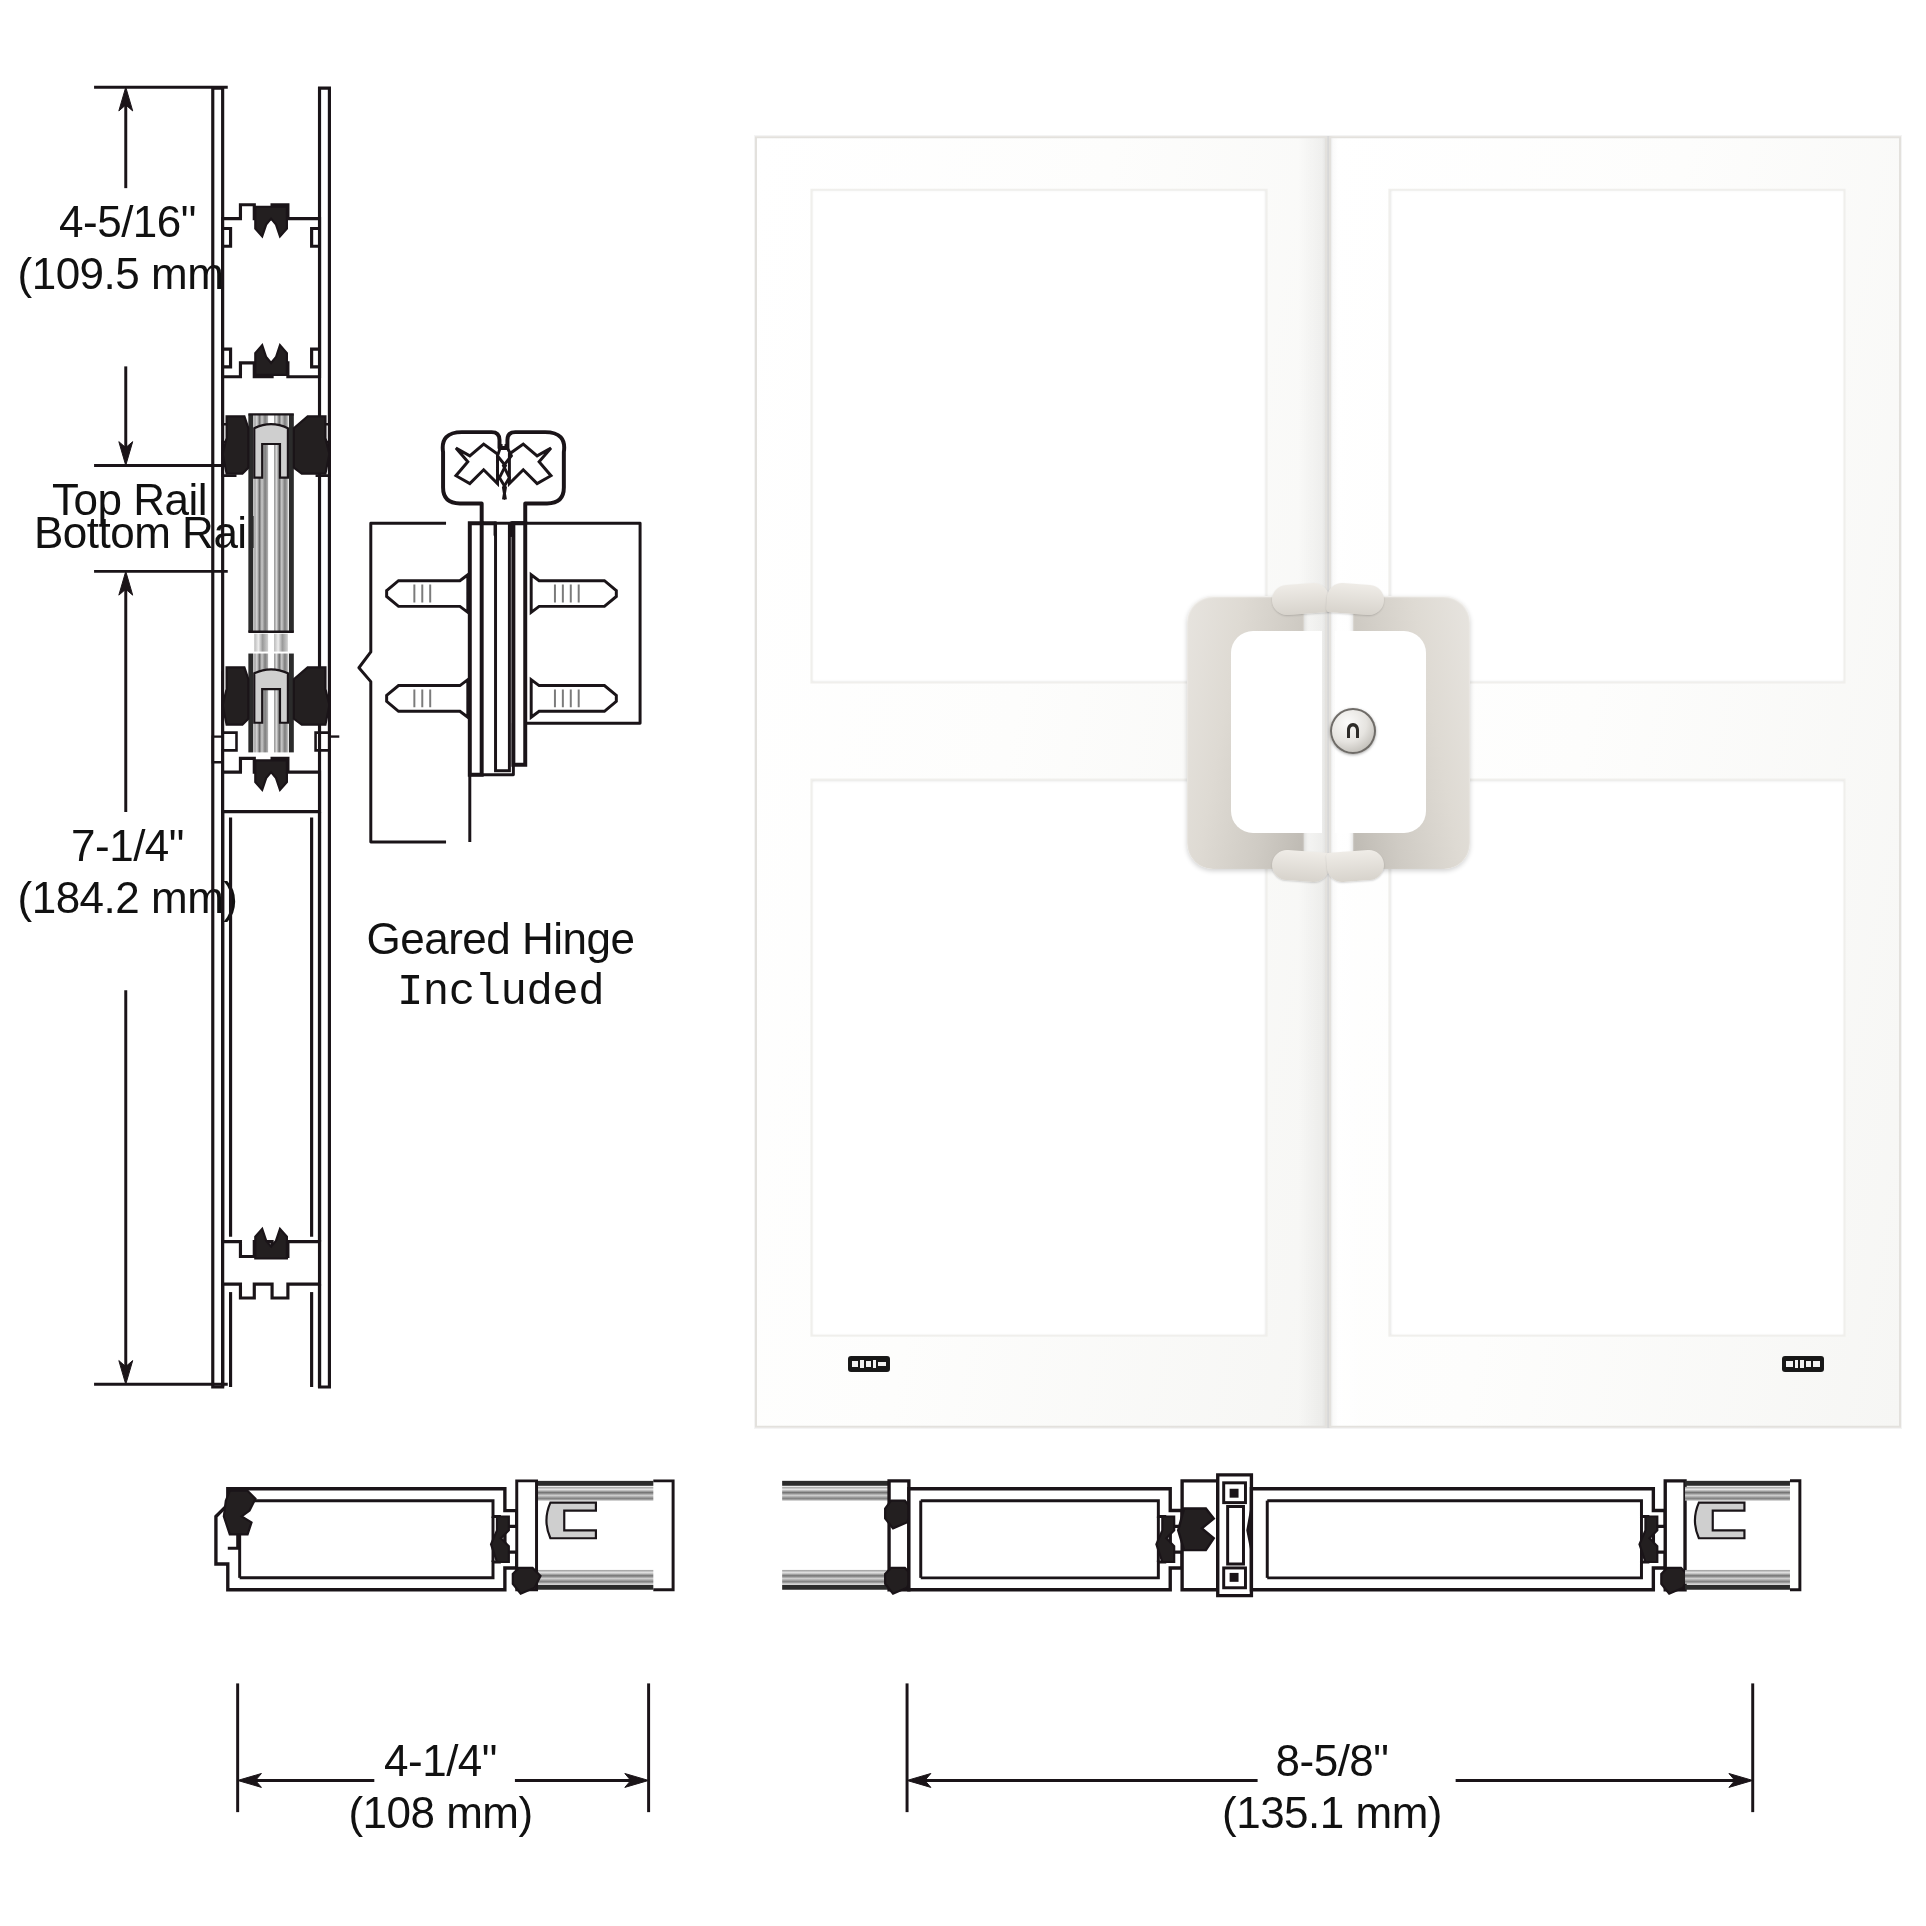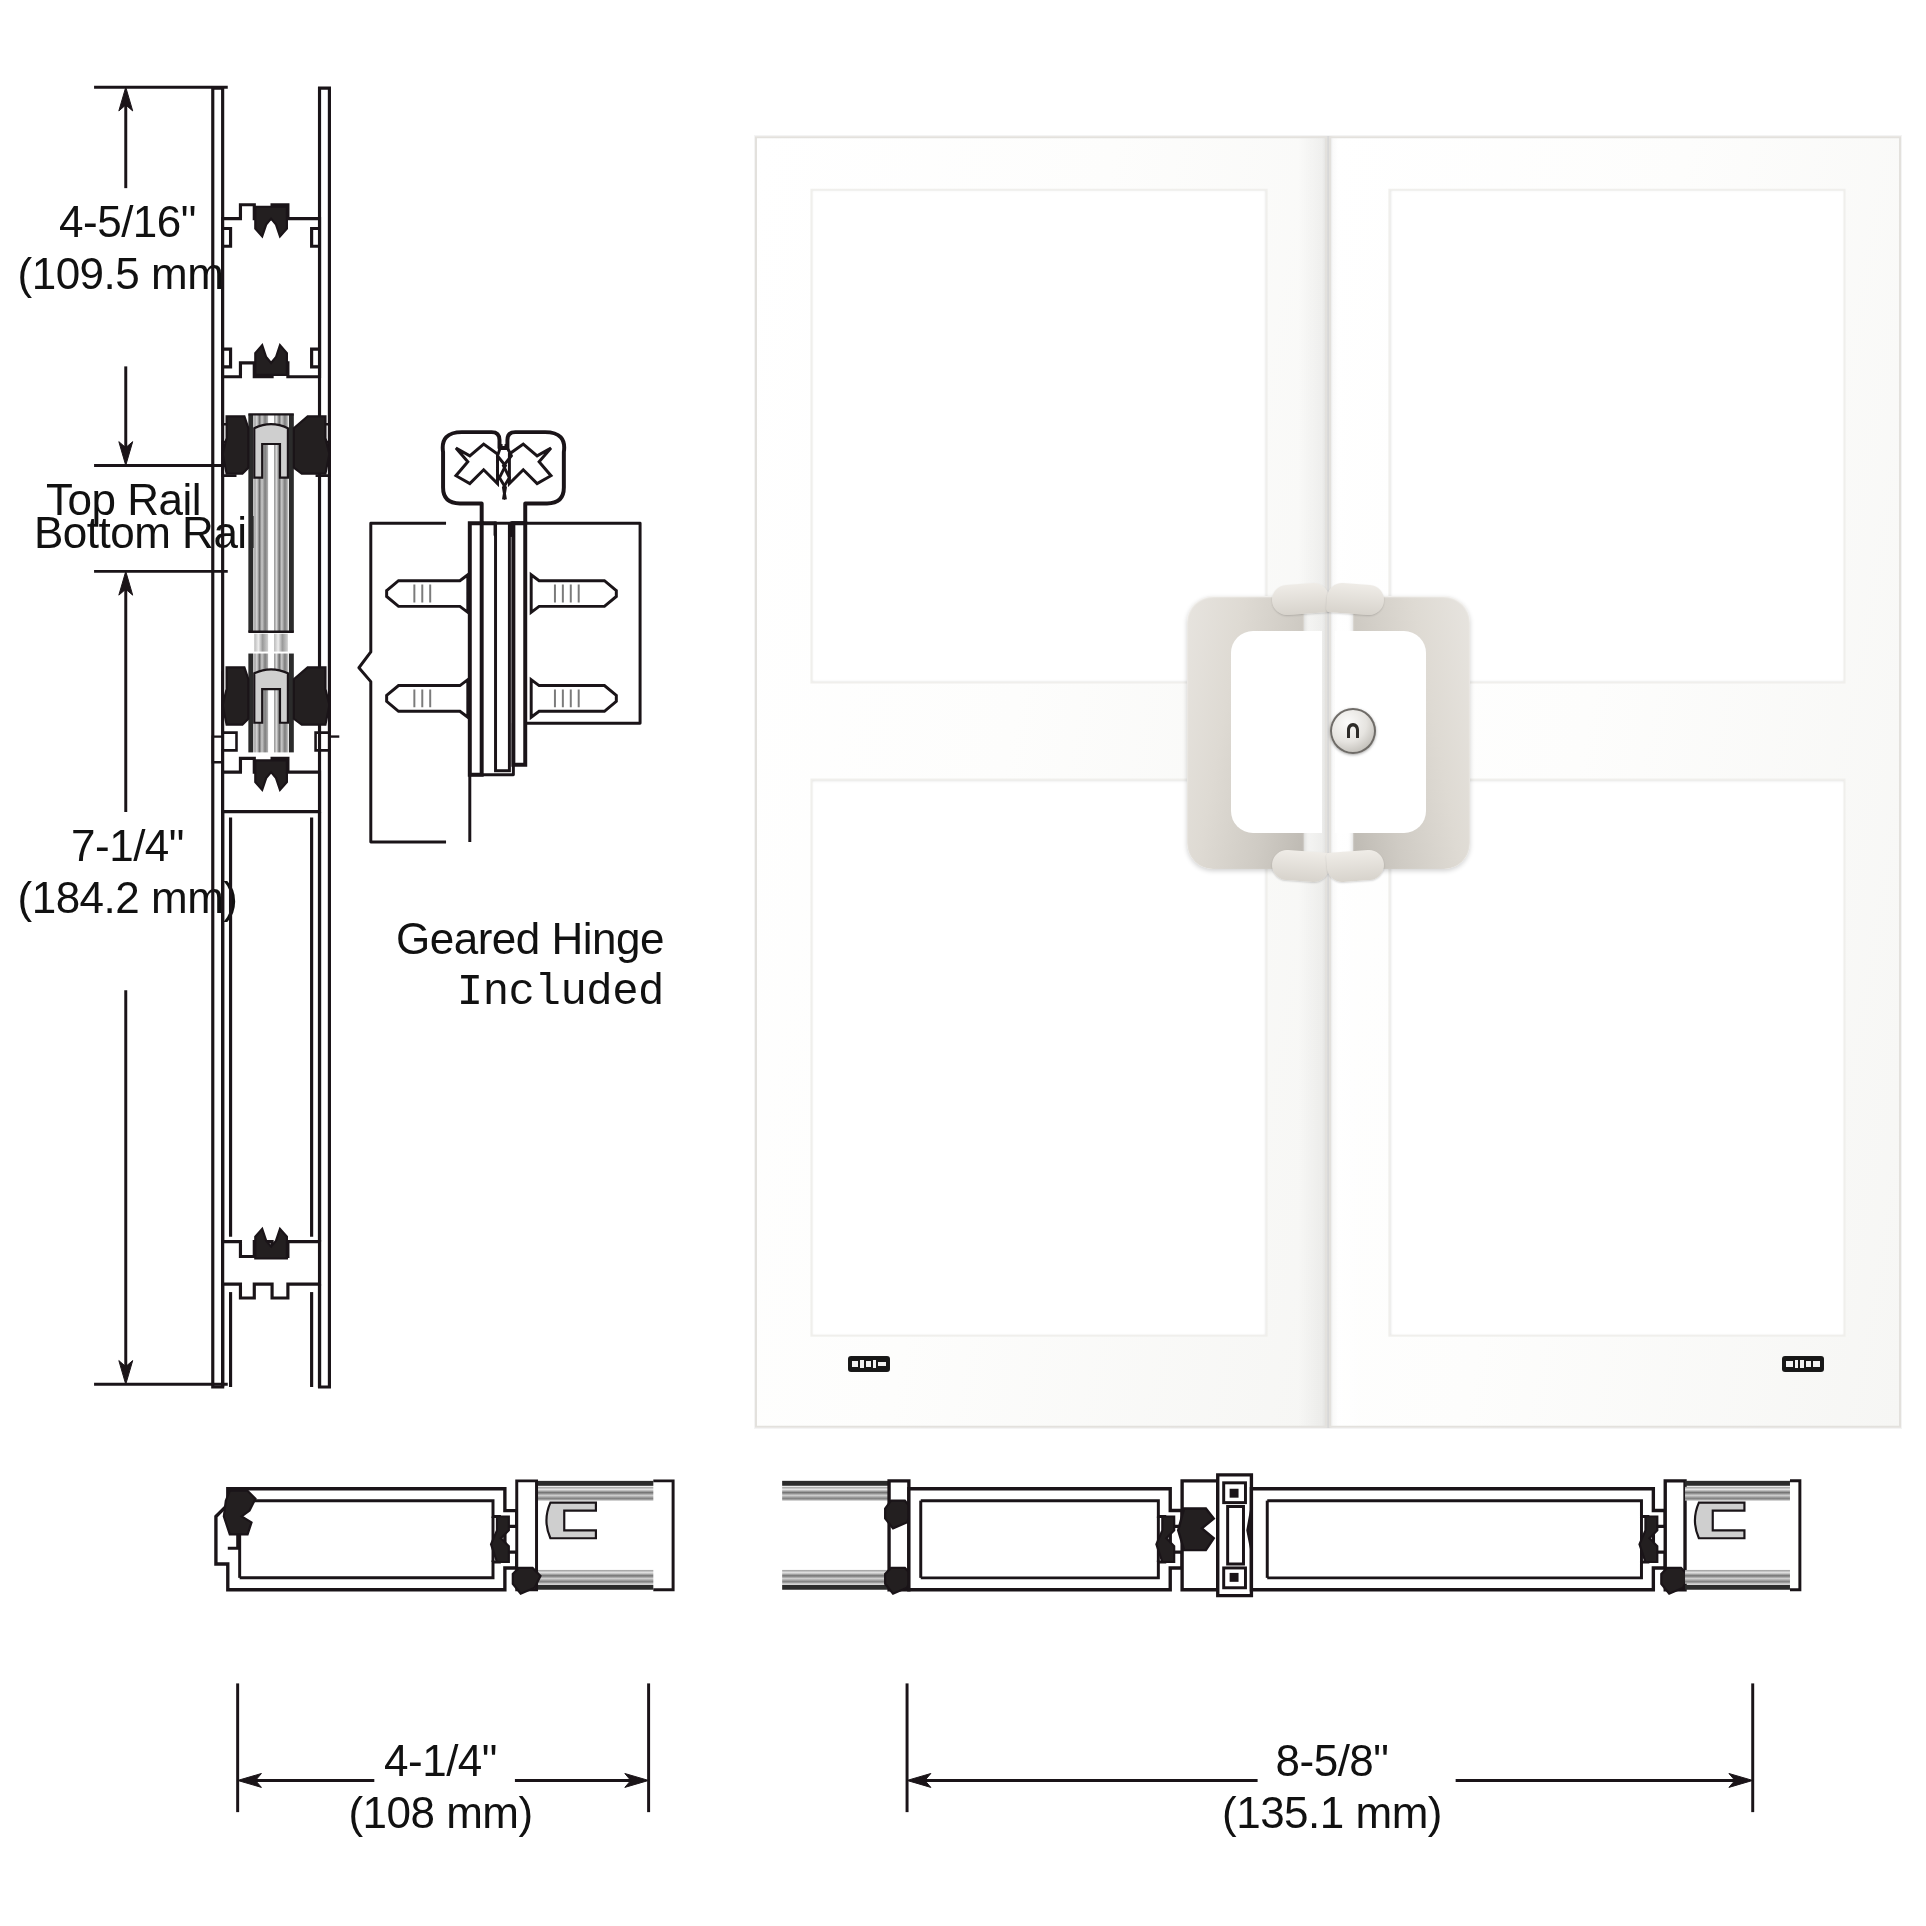--- a/index.html
+++ b/index.html
@@ -26,21 +26,21 @@
     color:#111;
     white-space:nowrap;
     letter-spacing:-0.5px;
   }
   .hingelabel{
     position:absolute;
     font-family:"Liberation Sans","DejaVu Sans",sans-serif;
     font-size:44px;
     line-height:1.2;
     color:#111;
-    text-align:right;
+    text-align:center;
     white-space:nowrap;
     letter-spacing:-0.5px;
   }
 
   
   .door-wrap{position:absolute;}
   .leaf{
     position:absolute;
     background:#fbfbfa;
     box-shadow:0 0 0 1px rgba(0,0,0,0.045);
@@ -122,21 +122,21 @@
       <line x1="127" y1="1000" x2="127" y2="1391" stroke-width="3"></line>
       <polygon points="127,1398 120,1374 127,1380 134,1374"></polygon>
     </g>
   </svg>
 
   <div class="dimtext" style="left:0px;top:196px;width:255px;">
     <span>4-5/16"</span>
     <span class="l2">(109.5 mm)</span>
   </div>
 
-  <div class="raillabel" style="left:46px;top:475px;"><span>Top Rail</span></div>
+  <div class="raillabel" style="left:52px;top:475px;"><span>Top Rail</span></div>
 
   <div class="raillabel" style="left:34px;top:508px;"><span>Bottom Rail</span></div>
 
   <div class="dimtext" style="left:0px;top:820px;width:255px;">
     <span>7-1/4"</span>
     <span class="l2">(184.2 mm)</span>
   </div>
 
   <svg class="ln" style="left:193px;top:79px;width:257px;height:1327px;" viewBox="0 0 260 1340">
     <defs>

